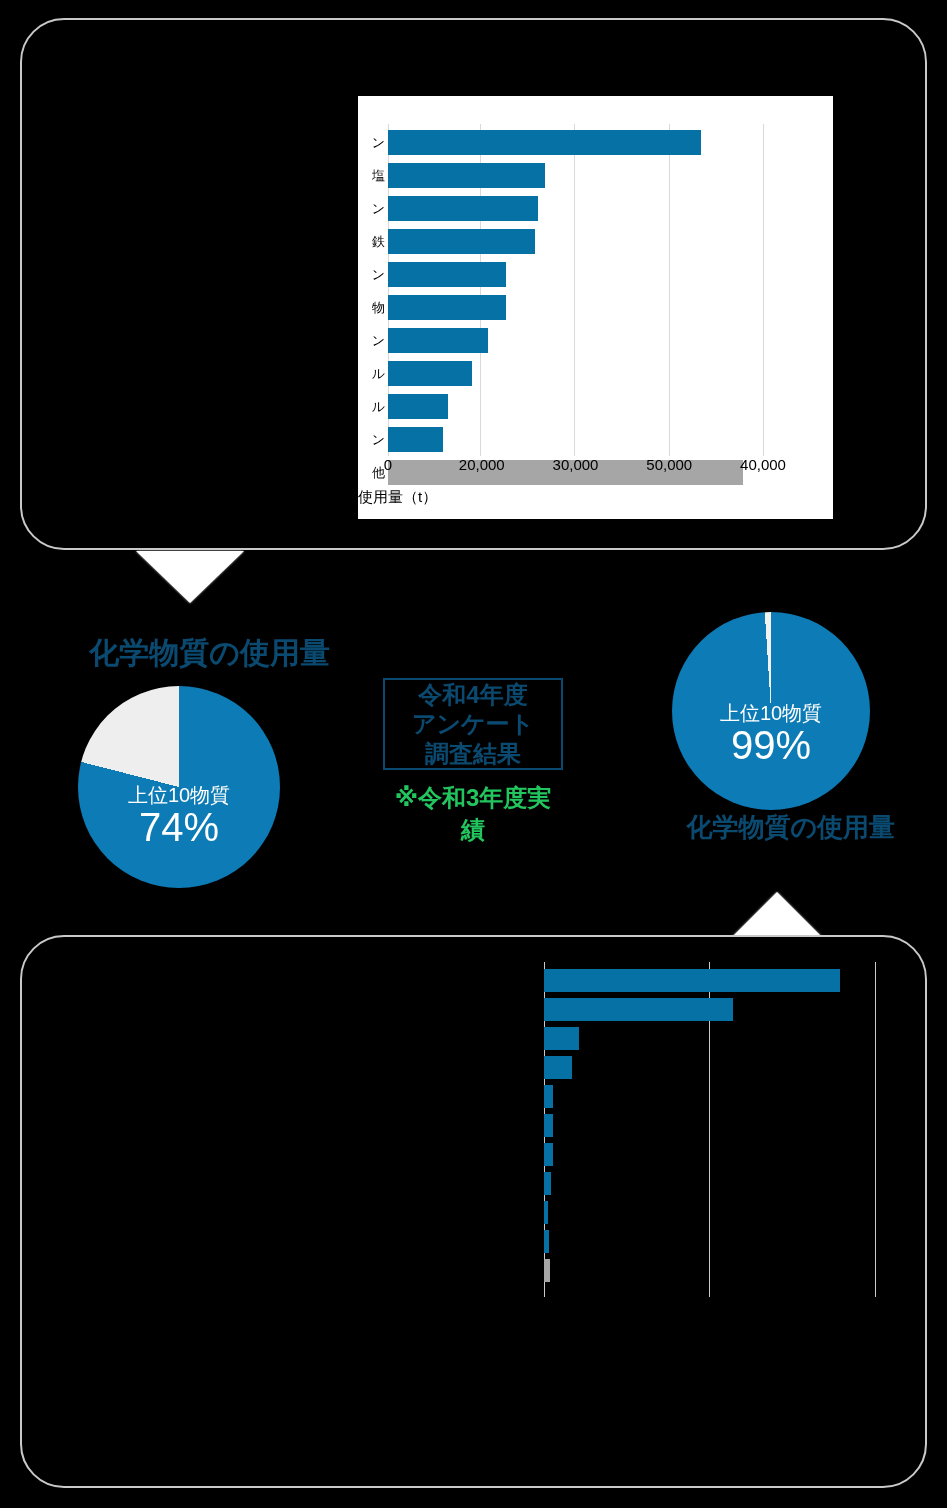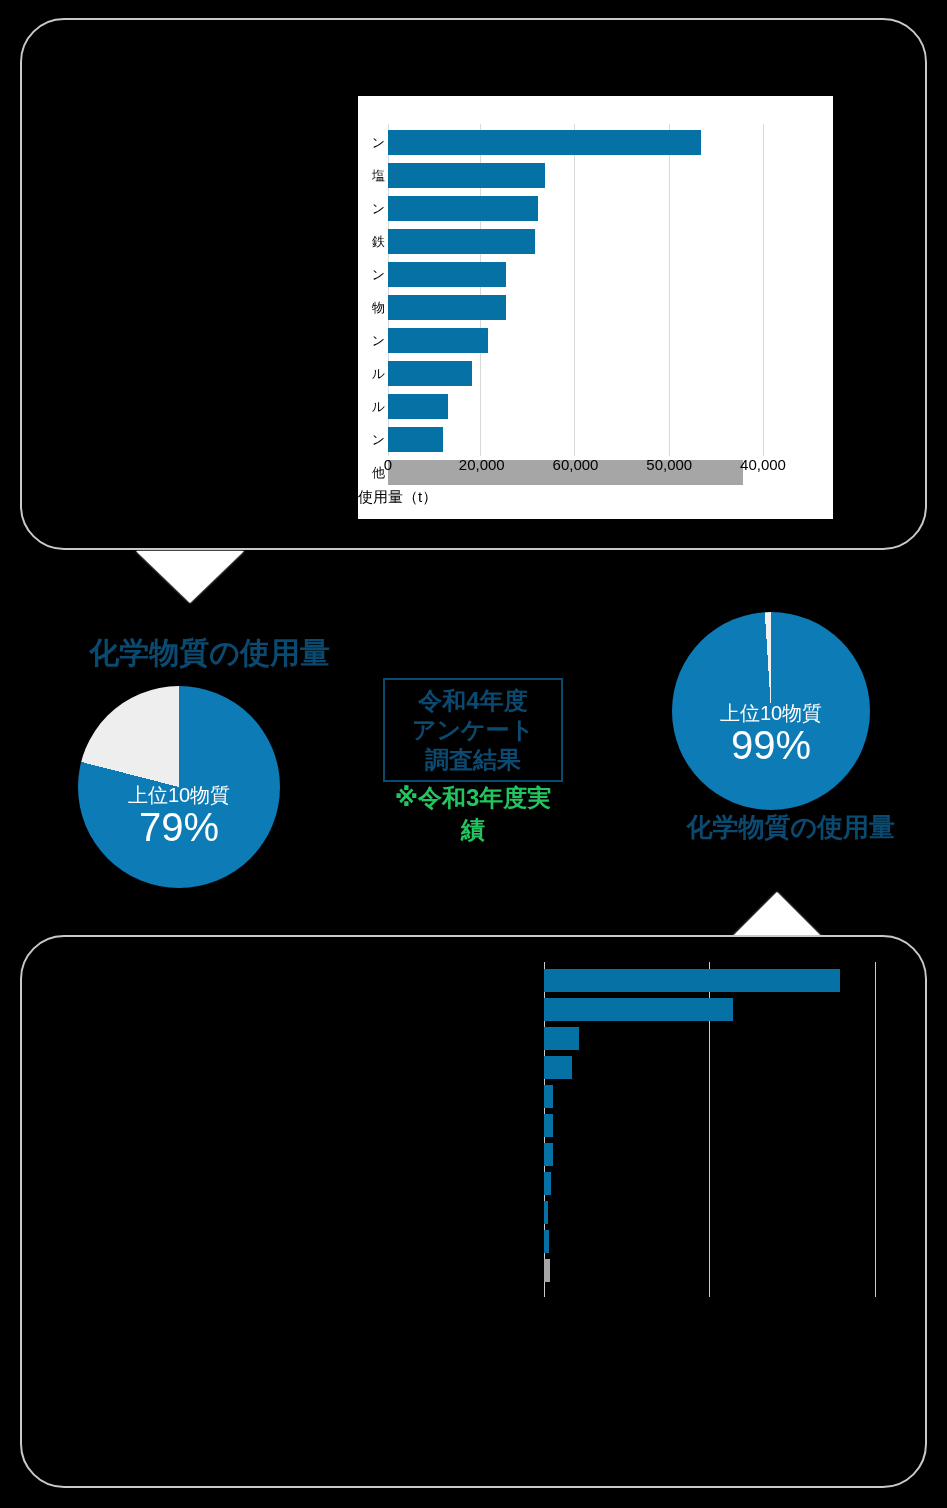--- a/index.html
+++ b/index.html
@@ -84,21 +84,21 @@
     position:absolute;left:0;right:0;text-align:center;color:#fff;
   }
   .pie-label .lbl{display:block;font-size:20px;line-height:1.1;}
   .pie-label .pct{display:block;font-size:40px;line-height:1.05;font-weight:500;}
   #pie-usage .pie-label{top:98px;}
   #pie-discharge .pie-label{top:90px;}
 
   #discharge-title{left:650px;top:812px;width:245px;font-size:26px;}
 
   #center-box{
-    position:absolute;left:383px;top:678px;width:180px;height:104px;
+    position:absolute;left:383px;top:678px;width:180px;height:92px;
     border:2px solid #0b4a70;box-sizing:border-box;
     display:flex;flex-direction:column;align-items:center;justify-content:center;
     color:#0b4a70;font-size:24px;line-height:1.22;font-weight:bold;
   }
   #center-note{
     position:absolute;left:383px;top:782px;width:180px;text-align:center;
     color:#22c55e;font-size:24px;font-weight:bold;
   }
 </style>
 </head>
@@ -158,35 +158,35 @@
       </div>
       <div class="barrow">
         <span class="ylab">他</span>
         <div class="bar other" style="width: 355.312px;"></div>
       </div>
     </div>
 
   <div id="xaxis-top">
       <span style="left: 0px;">0</span>
       <span style="left: 93.75px;">20,000</span>
-      <span style="left: 187.5px;">60,000</span>
+      <span style="left: 187.5px;">30,000</span>
       <span style="left: 281.25px;">50,000</span>
       <span style="left: 375px;">40,000</span>
     </div>
   <div id="xtitle-top">使用量（t）</div>
 </div>
 
 <div class="arrow" id="arrow-down"></div>
 
 <div class="pie-title" id="usage-title">化学物質の使用量</div>
 
 <div class="pie" id="pie-usage">
   <div class="pie-label">
     <span class="lbl">上位10物質</span>
-    <span class="pct">79%</span>
+    <span class="pct">74%</span>
   </div>
 </div>
 
 <div id="center-box">
   <span>令和4年度</span>
   <span>アンケート</span>
   <span>調査結果</span>
 </div>
 <div id="center-note">※令和3年度実績</div>
 

